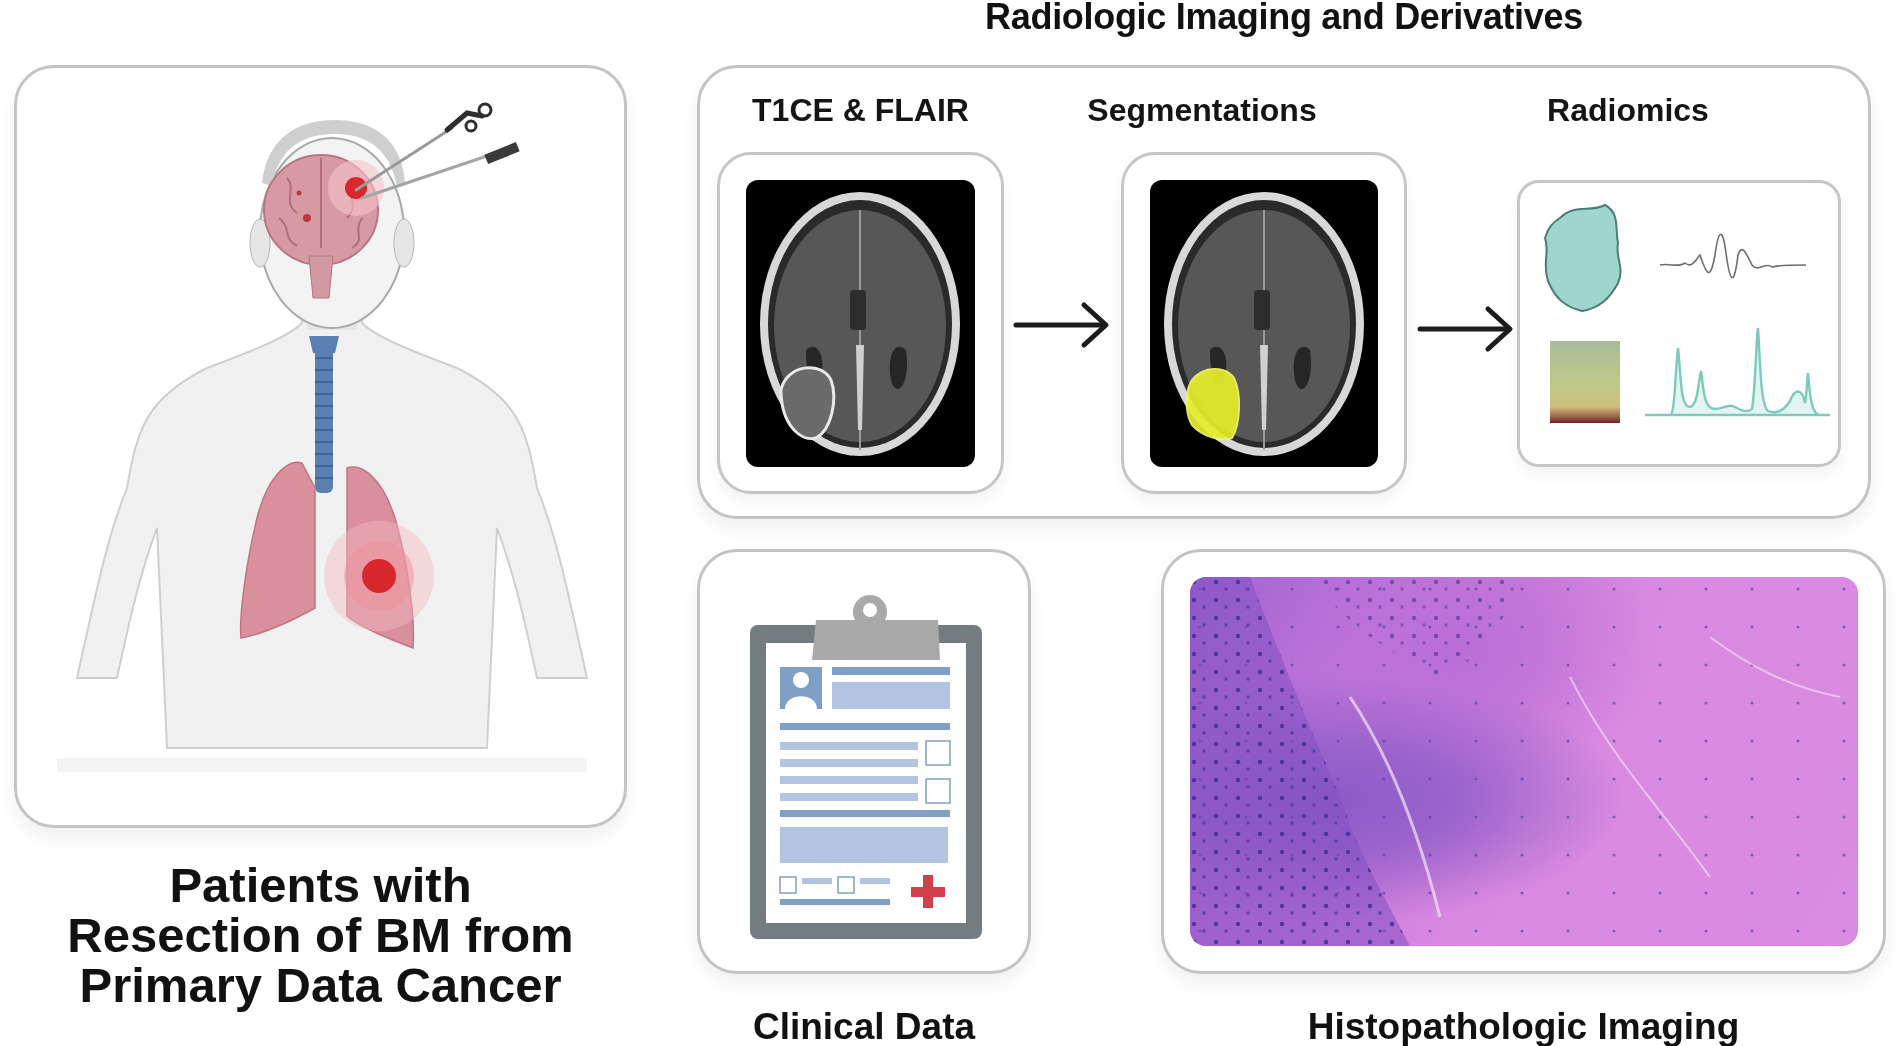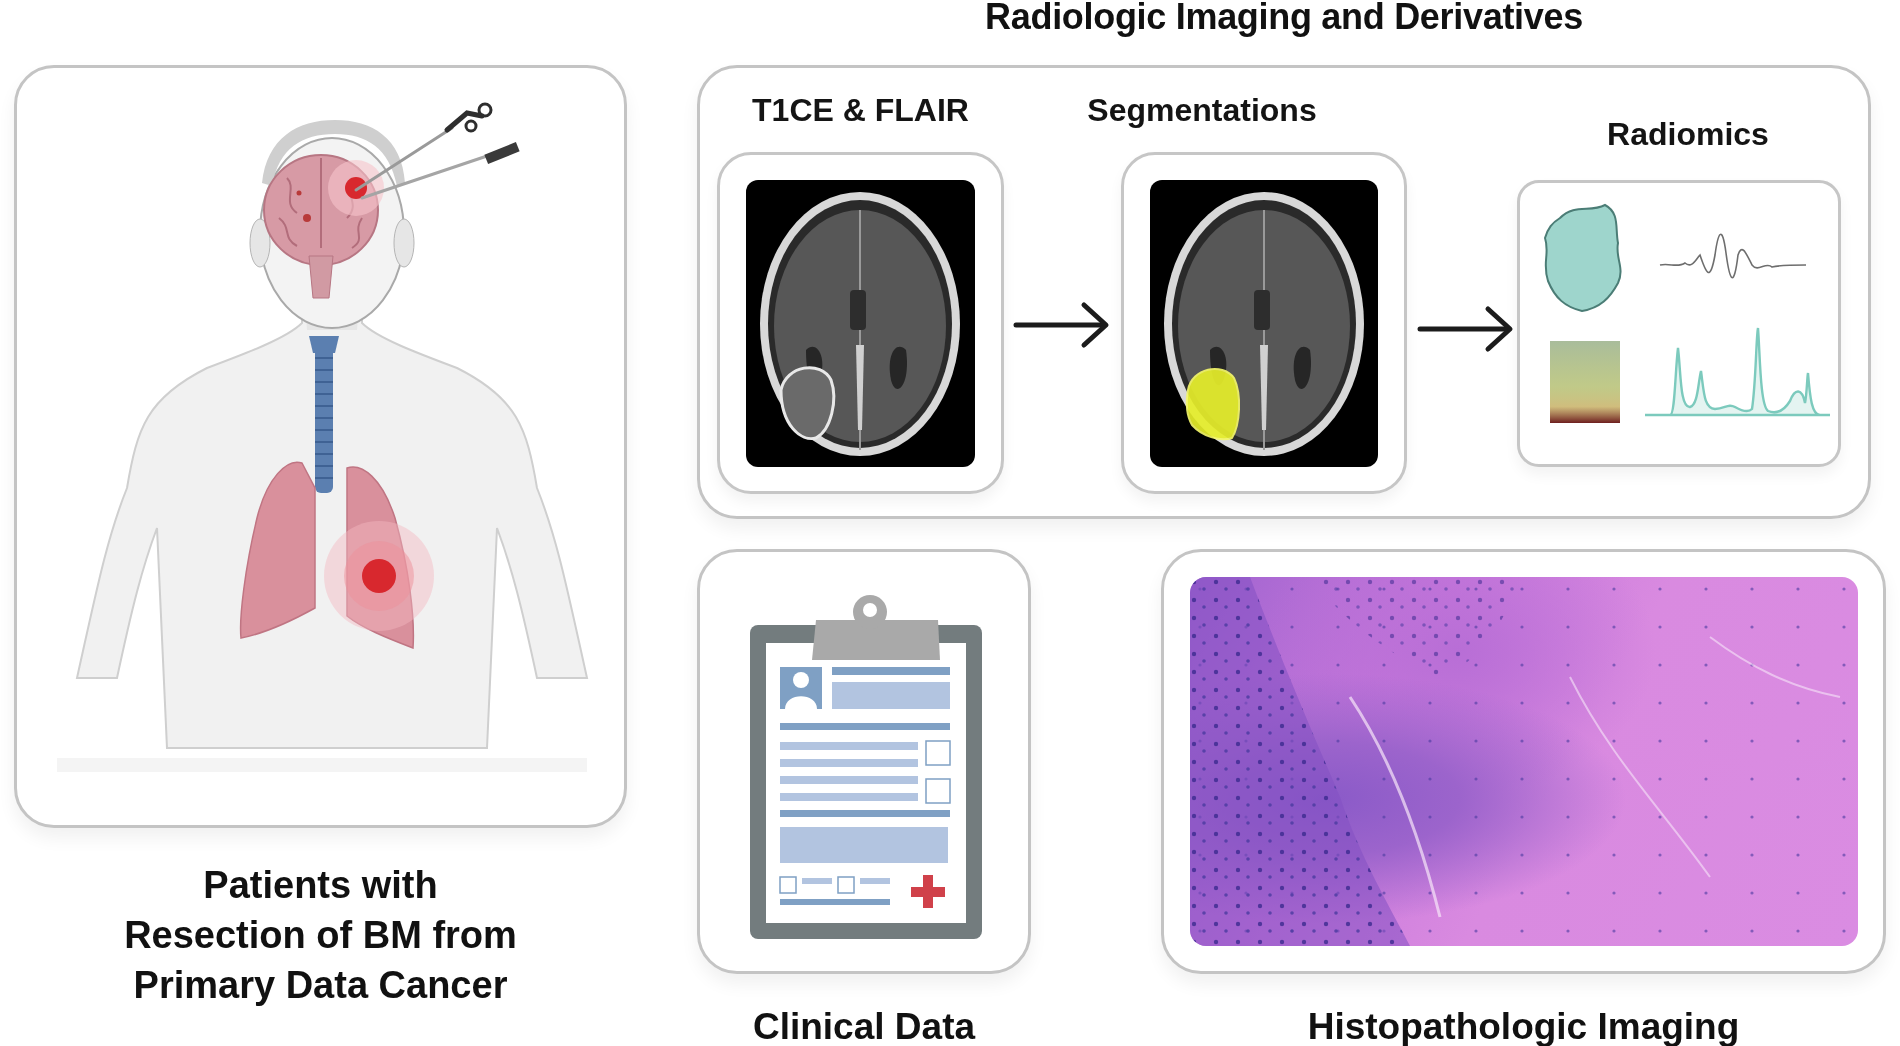--- a/index.html
+++ b/index.html
@@ -7,21 +7,21 @@
          font-family: "Liberation Sans", "DejaVu Sans", sans-serif; color: #111; }
   .abs { position: absolute; }
   .panel { position: absolute; box-sizing: border-box; border: 3px solid #c4c4c4;
            border-radius: 40px; background: #fff;
            box-shadow: 0 10px 18px rgba(0,0,0,0.06); }
   .inner { position: absolute; box-sizing: border-box; border: 3px solid #c6c6c6;
            border-radius: 34px; background: #fff;
            box-shadow: 0 8px 14px rgba(0,0,0,0.05); }
   .title { font-weight: 700; font-size: 36px; text-align: center; letter-spacing: -0.3px; }
   .sublabel { font-size: 32px; font-weight: 700; text-align: center; color: #141414; }
-  .caption { font-weight: 700; font-size: 38px; text-align: center; line-height: 50px; }
+  .caption { font-weight: 700; font-size: 49px; text-align: center; line-height: 50px; }
   .mri { position: absolute; background: #000; border-radius: 12px; overflow: hidden; }
   .histo { position: absolute; border-radius: 16px; overflow: hidden;
            background: radial-gradient(ellipse at 20% 60%, #8a5ac8 0%, #9c64cc 18%, rgba(200,110,220,0) 40%),
                        radial-gradient(ellipse at 40% 20%, #b86ed6 0%, rgba(210,120,225,0) 35%),
                        linear-gradient(120deg, #9f63cf 0%, #c879dc 30%, #d98ae0 55%, #da8ce2 100%); }
 </style>
 </head>
 <body>
 
 <div class="abs title" style="left:697px; width:1174px; top:-4px;">Radiologic Imaging and Derivatives</div>
@@ -95,21 +95,21 @@
 <div class="abs caption" style="left:14px; width:613px; top:860px;">
   <div>Patients with</div>
   <div>Resection of BM from</div>
   <div>Primary Data Cancer</div>
 </div>
 
 <div class="panel" style="left:697px; top:65px; width:1174px; height:454px;"></div>
 
 <div class="abs sublabel" style="left:717px; width:287px; top:92px;">T1CE &amp; FLAIR</div>
 <div class="abs sublabel" style="left:1018px; width:368px; top:92px;">Segmentations</div>
-<div class="abs sublabel" style="left:1526px; width:324px; top:92px;margin-top:24px;">Radiomics</div>
+<div class="abs sublabel" style="left:1466px; width:324px; top:92px;">Radiomics</div>
 
 <div class="inner" style="left:717px; top:152px; width:287px; height:342px;"></div>
 <div class="mri" style="left:746px; top:180px; width:229px; height:287px;">
   <svg width="229" height="287" viewBox="0 0 229 287">
     <ellipse cx="114" cy="144" rx="100" ry="132" fill="#d8d8d8"></ellipse>
     <ellipse cx="114" cy="144" rx="92" ry="124" fill="#2a2a2a"></ellipse>
     <ellipse cx="114" cy="146" rx="86" ry="116" fill="#575757"></ellipse>
     <path d="M114 30 L114 270" stroke="#9a9a9a" stroke-width="2"></path>
     <rect x="104" y="110" width="16" height="40" rx="4" fill="#2d2d2d"></rect>
     <path d="M60 170 C70 160 80 175 75 195 C70 215 60 205 60 170" fill="#262626"></path>

